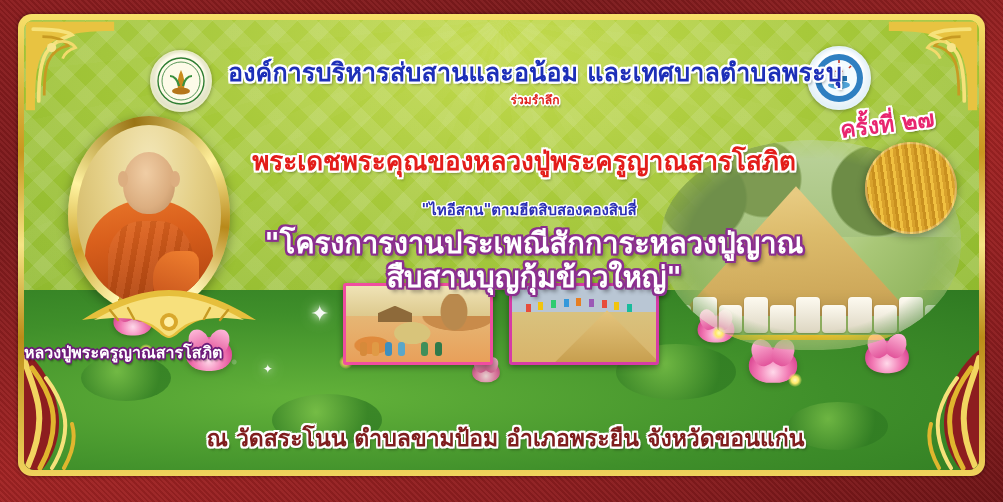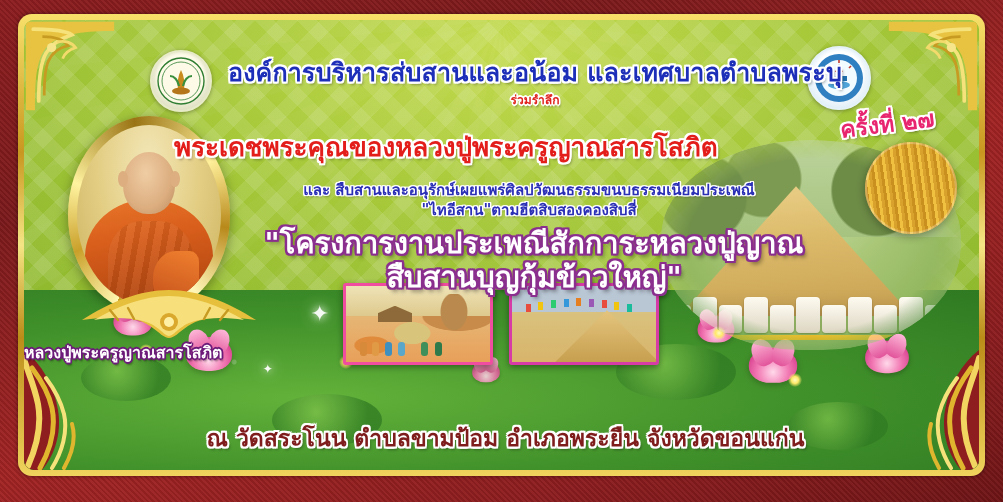--- a/index.html
+++ b/index.html
@@ -180,22 +180,22 @@
   #title-line2 {
     position:absolute; left:196px; top:70px; width:630px;
     text-align:center; font-size:12px; font-weight:bold;
     color:#e0211c;
     text-shadow:
       -1.4px -1.4px 0 #fff, 1.4px -1.4px 0 #fff, -1.4px 1.4px 0 #fff, 1.4px 1.4px 0 #fff,
       0 -1.6px 0 #fff, 0 1.6px 0 #fff, -1.6px 0 0 #fff, 1.6px 0 0 #fff,
       1.5px 2.5px 2px rgba(0,0,0,.35);
   }
   #title-main {
-    position:absolute; left:150px; top:106px; width:700px;
-    font-size:26px; font-weight:bold;
+    position:absolute; left:150px; top:120px; width:700px;
+    text-align:center; font-size:26px; font-weight:bold;
     color:#e31d1a;
     text-shadow:
       -1.8px -1.8px 0 #fff, 1.8px -1.8px 0 #fff, -1.8px 1.8px 0 #fff, 1.8px 1.8px 0 #fff,
       0 -2px 0 #fff, 0 2px 0 #fff, -2px 0 0 #fff, 2px 0 0 #fff,
       2px 3px 3px rgba(0,0,0,.4);
   }
   #sub-line1 {
     position:absolute; left:180px; top:158px; width:650px;
     text-align:center; font-size:15px; font-weight:bold;
     color:#2b2fb6;
@@ -533,21 +533,20 @@
         <div class="flag" style="left:84%;top:42%;background:#1abc9c;"></div>
       </div>
     </div>
 
     <div class="thai" id="title-line1">องค์การบริหารส่บสานและอน้อม และเทศบาลตำบลพระบุ</div>
 
     <div class="thai" id="title-line2">ร่วมรำลึก</div>
 
     <div class="thai" id="title-main">พระเดชพระคุณของหลวงปู่พระครูญาณสารโสภิต</div>
 
-    <div class="thai" id="sub-line1">และ สืบสานและอนุรักษ์เผยแพร่ศิลปวัฒนธรรมขนบธรรมเนียมประเพณี</div>
 
     <div class="thai" id="sub-line2">"ไทอีสาน"ตามฮีตสิบสองคองสิบสี่</div>
 
     <div class="thai project-line" id="project-line1">"โครงการงานประเพณีสักการะหลวงปู่ญาณ</div>
 
     <div class="thai project-line" id="project-line2">สืบสานบุญกุ้มข้าวใหญ่"</div>
 
     <div class="thai" id="edition-badge">ครั้งที่ ๒๗</div>
 
     <div class="thai" id="monk-name">หลวงปู่พระครูญาณสารโสภิต</div>

